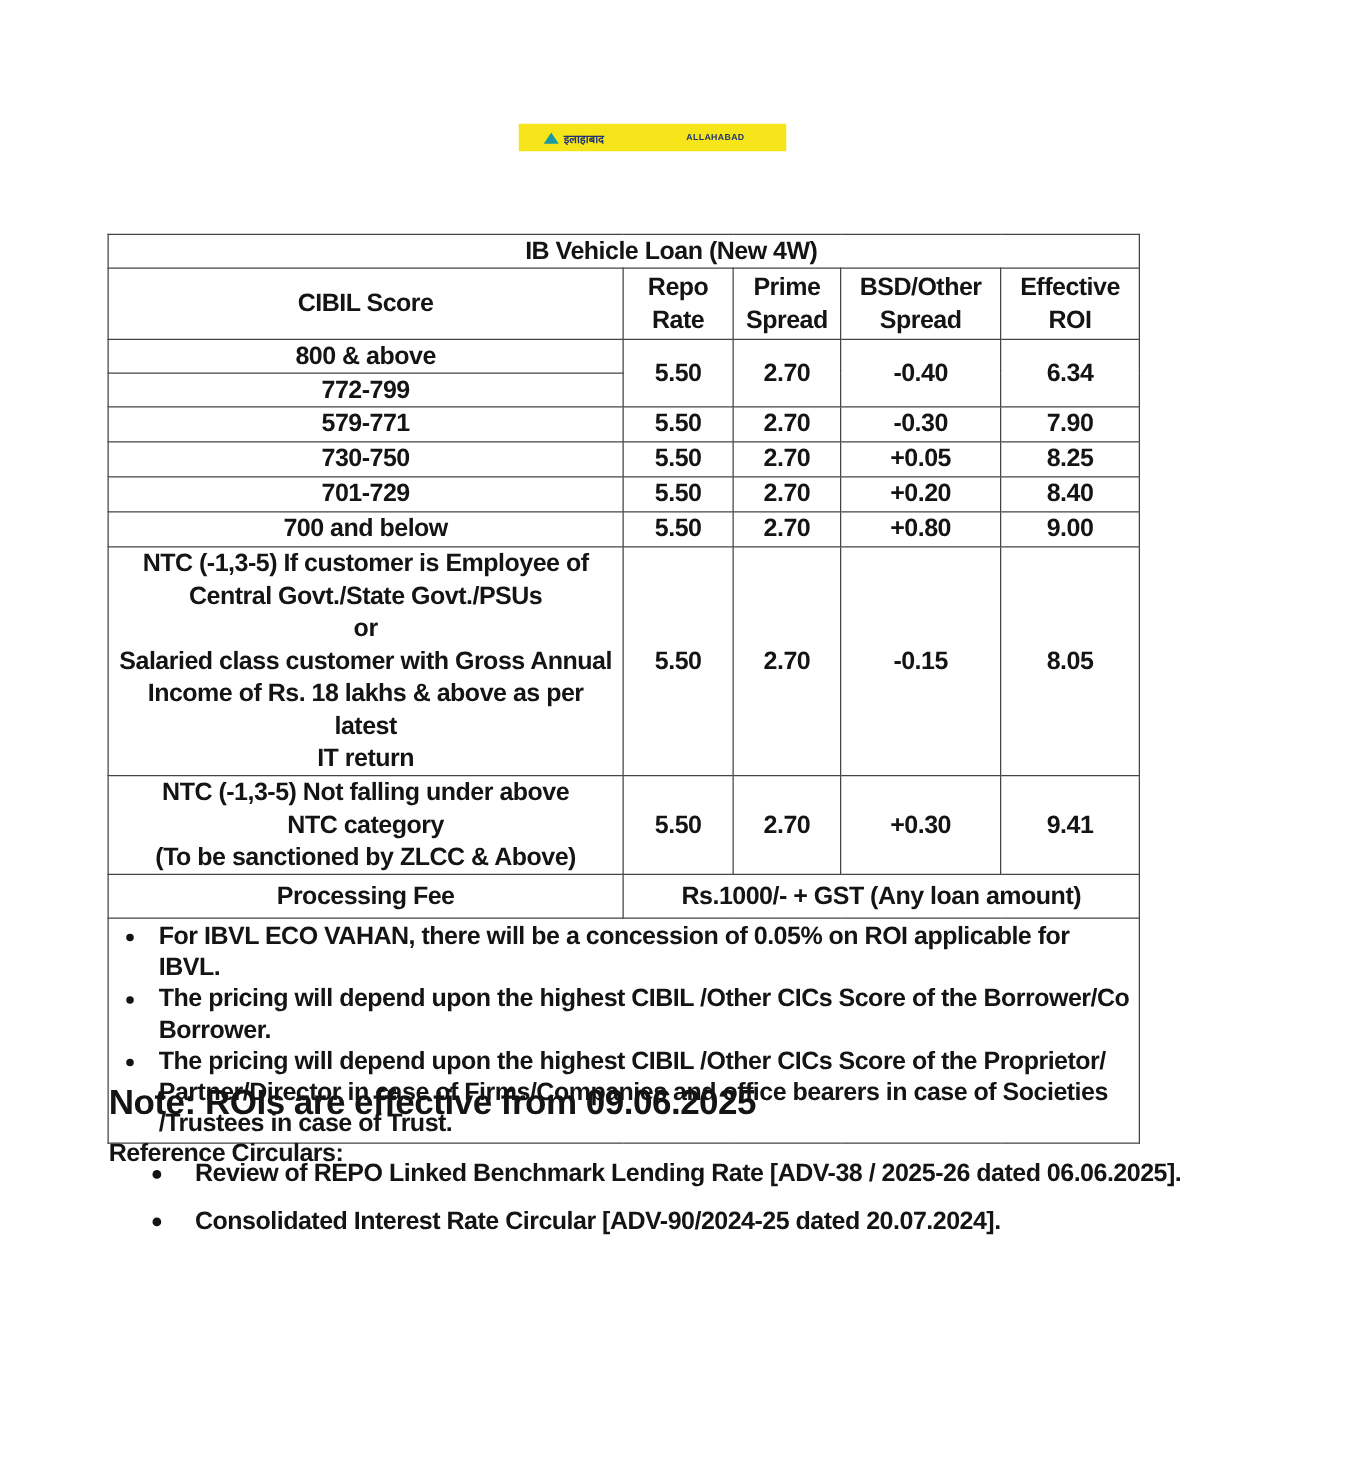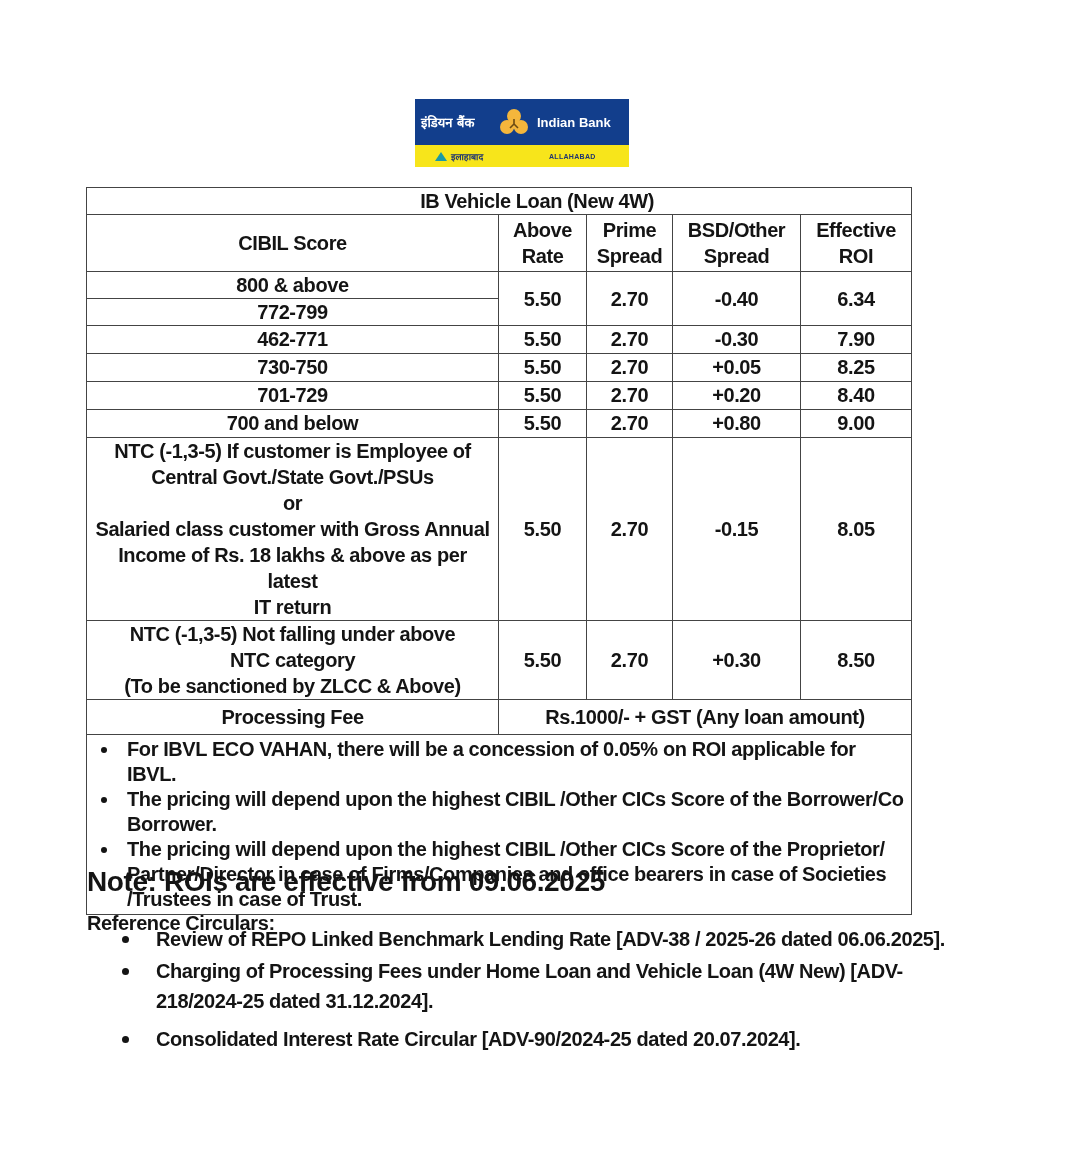--- a/index.html
+++ b/index.html
@@ -181,33 +181,20 @@
       width: 7px;
       height: 7px;
       border-radius: 50%;
       background: #141414;
     }
   </style>
 </head>
 <body>
 
 <div class="logo">
-  <div class="logo-top">
-    <span class="logo-hindi">इंडियन बैंक</span>
-    <span class="logo-emblem">
-      <svg width="30" height="28" viewBox="0 0 30 28">
-        <circle cx="15" cy="8" r="7" fill="#f4b63c"></circle>
-        <circle cx="8" cy="19" r="7" fill="#f4b63c"></circle>
-        <circle cx="22" cy="19" r="7" fill="#f4b63c"></circle>
-        <circle cx="15" cy="15" r="6" fill="#f4b63c"></circle>
-        <path d="M15 11 L15 16 M15 16 L11 20 M15 16 L19 20" stroke="#6b4a12" stroke-width="1.6" fill="none"></path>
-      </svg>
-    </span>
-    <span class="logo-en">Indian Bank</span>
-  </div>
   <div class="logo-bottom">
     <span class="hindi-small">
       <span class="tri"></span>
       <span>इलाहाबाद</span>
     </span>
     <span class="en-small">ALLAHABAD</span>
   </div>
 </div>
 
 <table class="rate-table">
@@ -217,39 +204,39 @@
       <col class="c-prime">
       <col class="c-bsd">
       <col class="c-roi">
   </colgroup>
   <tbody>
       <tr>
     <td colspan="5" class="title-cell">IB Vehicle Loan (New 4W)</td>
   </tr>
   <tr class="head">
     <td>CIBIL Score</td>
-    <td><span>Above</span><br><span>Rate</span></td>
+    <td><span>Repo</span><br><span>Rate</span></td>
     <td><span>Prime</span><br><span>Spread</span></td>
     <td><span>BSD/Other</span><br><span>Spread</span></td>
     <td><span>Effective</span><br><span>ROI</span></td>
   </tr>
 
   <tr>
     <td class="split-top" style="height:26px;line-height:26px;">800 &amp; above</td>
     <td rowspan="2">5.50</td>
     <td rowspan="2">2.70</td>
     <td rowspan="2">-0.40</td>
     <td rowspan="2">6.34</td>
   </tr>
   <tr>
     <td style="height:26px;line-height:26px;">772-799</td>
   </tr>
 
   <tr>
-    <td class="cell-compact">462-771</td>
+    <td class="cell-compact">579-771</td>
     <td class="cell-compact">5.50</td>
     <td class="cell-compact">2.70</td>
     <td class="cell-compact">-0.30</td>
     <td class="cell-compact">7.90</td>
   </tr>
   <tr>
     <td class="cell-compact">730-750</td>
     <td class="cell-compact">5.50</td>
     <td class="cell-compact">2.70</td>
     <td class="cell-compact">+0.05</td>
@@ -287,21 +274,21 @@
 
   <tr>
     <td style="height:78px;">
       <span>NTC (-1,3-5) Not falling under above</span><br>
       <span>NTC category</span><br>
       <span>(To be sanctioned by ZLCC &amp; Above)</span>
     </td>
     <td>5.50</td>
     <td>2.70</td>
     <td>+0.30</td>
-    <td>8.50</td>
+    <td>9.41</td>
   </tr>
 
   <tr>
     <td style="height:34px;">Processing Fee</td>
     <td colspan="4">Rs.1000/- + GST (Any loan amount)</td>
   </tr>
 
   <tr>
     <td colspan="5" class="bullets-cell">
       <ul>
@@ -313,15 +300,14 @@
   </tr>
 </tbody>
   </table>
 
 <div class="note">Note: ROIs are effective from 09.06.2025</div>
 
 <div class="ref-title">Reference Circulars:</div>
 
 <ul class="ref-list">
   <li>Review of REPO Linked Benchmark Lending Rate [ADV-38 / 2025-26 dated 06.06.2025].</li>
-  <li>Charging of Processing Fees under Home Loan and Vehicle Loan (4W New) [ADV-218/2024-25 dated 31.12.2024].</li>
   <li class="gap">Consolidated Interest Rate Circular [ADV-90/2024-25 dated 20.07.2024].</li>
 </ul>
 
 </body></html>

